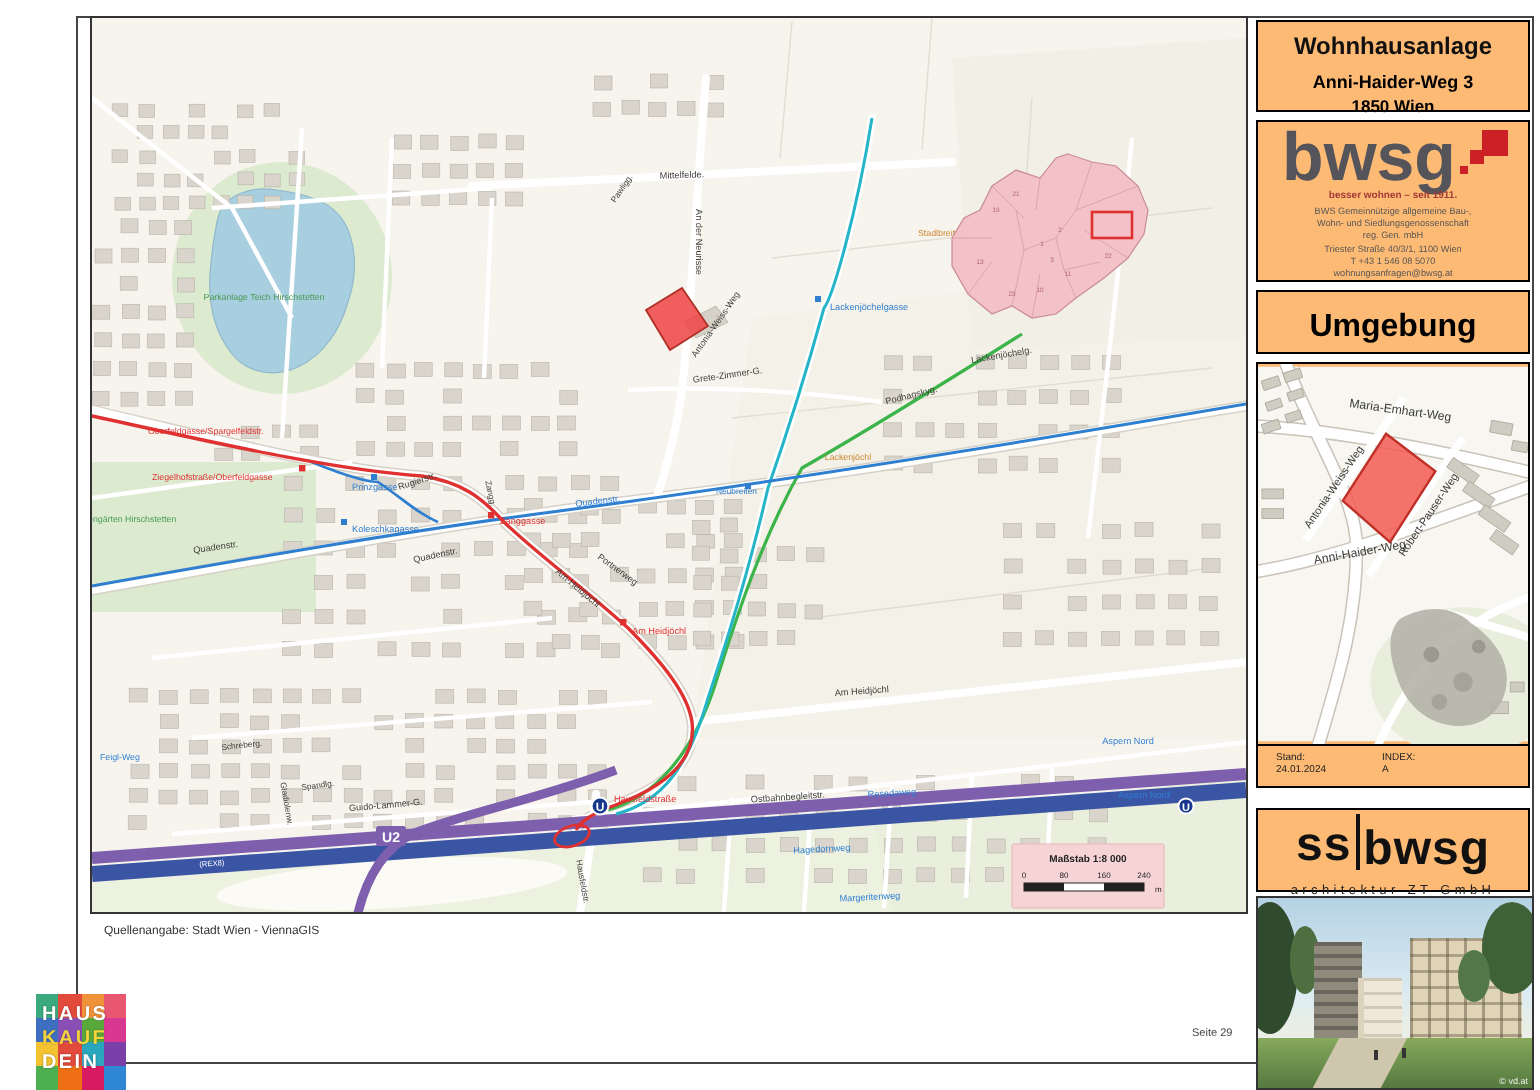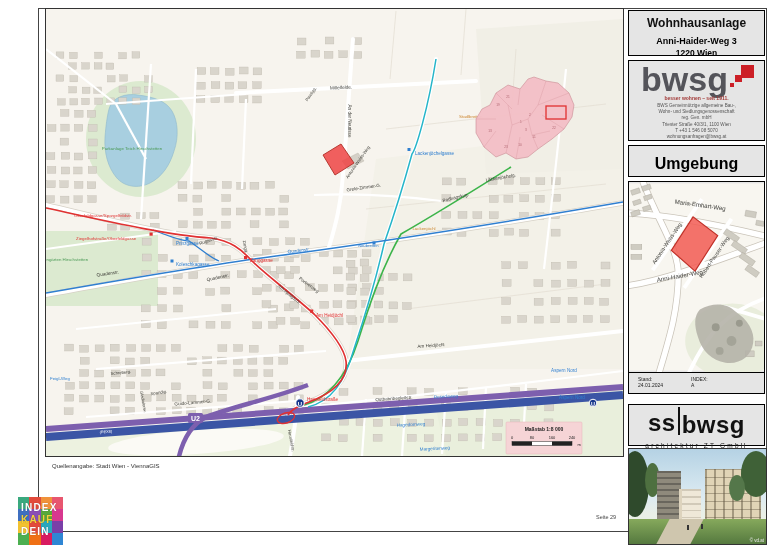--- a/index.html
+++ b/index.html
@@ -5,21 +5,21 @@
   html,body{margin:0;padding:0;}
   body{width:770px;height:545px;background:#fff;font-family:"Liberation Sans",sans-serif;position:relative;overflow:hidden;}
   .abs{position:absolute;}
   
   .frame{left:38px;top:8px;width:727px;height:522px;border:1px solid #444;}
   .src-note{left:52px;top:463px;font-size:6px;color:#333;}
   .page-num{left:596px;top:514px;font-size:5.5px;color:#444;}
   
   .map-panel{left:45px;top:8px;width:577px;height:447px;border:1px solid #333;background:#f7f4ee;overflow:hidden;}
   
-  .sb{left:628px;width:137px;border:1px solid #000;background:#e5e5e5;box-sizing:border-box;}
+  .sb{left:628px;width:137px;border:1px solid #000;background:#fdba74;box-sizing:border-box;}
   .title-box{top:10px;height:46px;text-align:center;padding-top:5px;}
   .title-box .t1{font-size:12px;font-weight:bold;color:#111;}
   .title-box .t2{font-size:9px;font-weight:bold;margin-top:6px;}
   .title-box .t3{font-size:8.5px;font-weight:bold;margin-top:2px;}
   .bwsg-box{top:60px;height:81px;text-align:center;padding-top:4px;}
   .bwsg-row{display:inline-flex;align-items:flex-start;height:30px;}
   .bwsg-word{font-size:34px;font-weight:bold;color:#54545a;letter-spacing:0px;line-height:28px;}
   .bwsg-squares{position:relative;width:24px;height:28px;display:inline-block;}
   .bsq{position:absolute;background:#cc1f26;}
   .bsq1{left:2px;top:18px;width:4px;height:4px;}
@@ -635,21 +635,21 @@
   </g>
 </svg>
 </div>
 
 <div class="abs src-note">Quellenangabe: Stadt Wien - ViennaGIS</div>
 <div class="abs page-num">Seite 29</div>
 
 <div class="abs sb title-box">
   <div class="t1">Wohnhausanlage</div>
   <div class="t2">Anni-Haider-Weg 3</div>
-  <div class="t3">1220 Wien</div>
+  <div class="t3">1850 Wien</div>
 </div>
 
 <div class="abs sb bwsg-box">
   <div class="bwsg-row">
     <span class="bwsg-word">bwsg</span>
     <span class="bwsg-squares">
       <span class="bsq bsq1"></span>
         <span class="bsq bsq2"></span>
         <span class="bsq bsq3"></span>
     </span>
@@ -774,17 +774,17 @@
       <div style="background: rgb(242, 194, 48);"></div>
       <div style="background: rgb(226, 74, 59);"></div>
       <div style="background: rgb(42, 167, 189);"></div>
       <div style="background: rgb(122, 63, 168);"></div>
       <div style="background: rgb(76, 175, 80);"></div>
       <div style="background: rgb(239, 112, 20);"></div>
       <div style="background: rgb(216, 27, 96);"></div>
       <div style="background: rgb(46, 134, 212);"></div>
     </div>
   <div class="abs kdh-text">
-    <div>INDEX</div>
+    <div>HAUS</div>
     <div class="dein">KAUF</div>
     <div>DEIN</div>
   </div>
 </div>
 
 </body></html>

